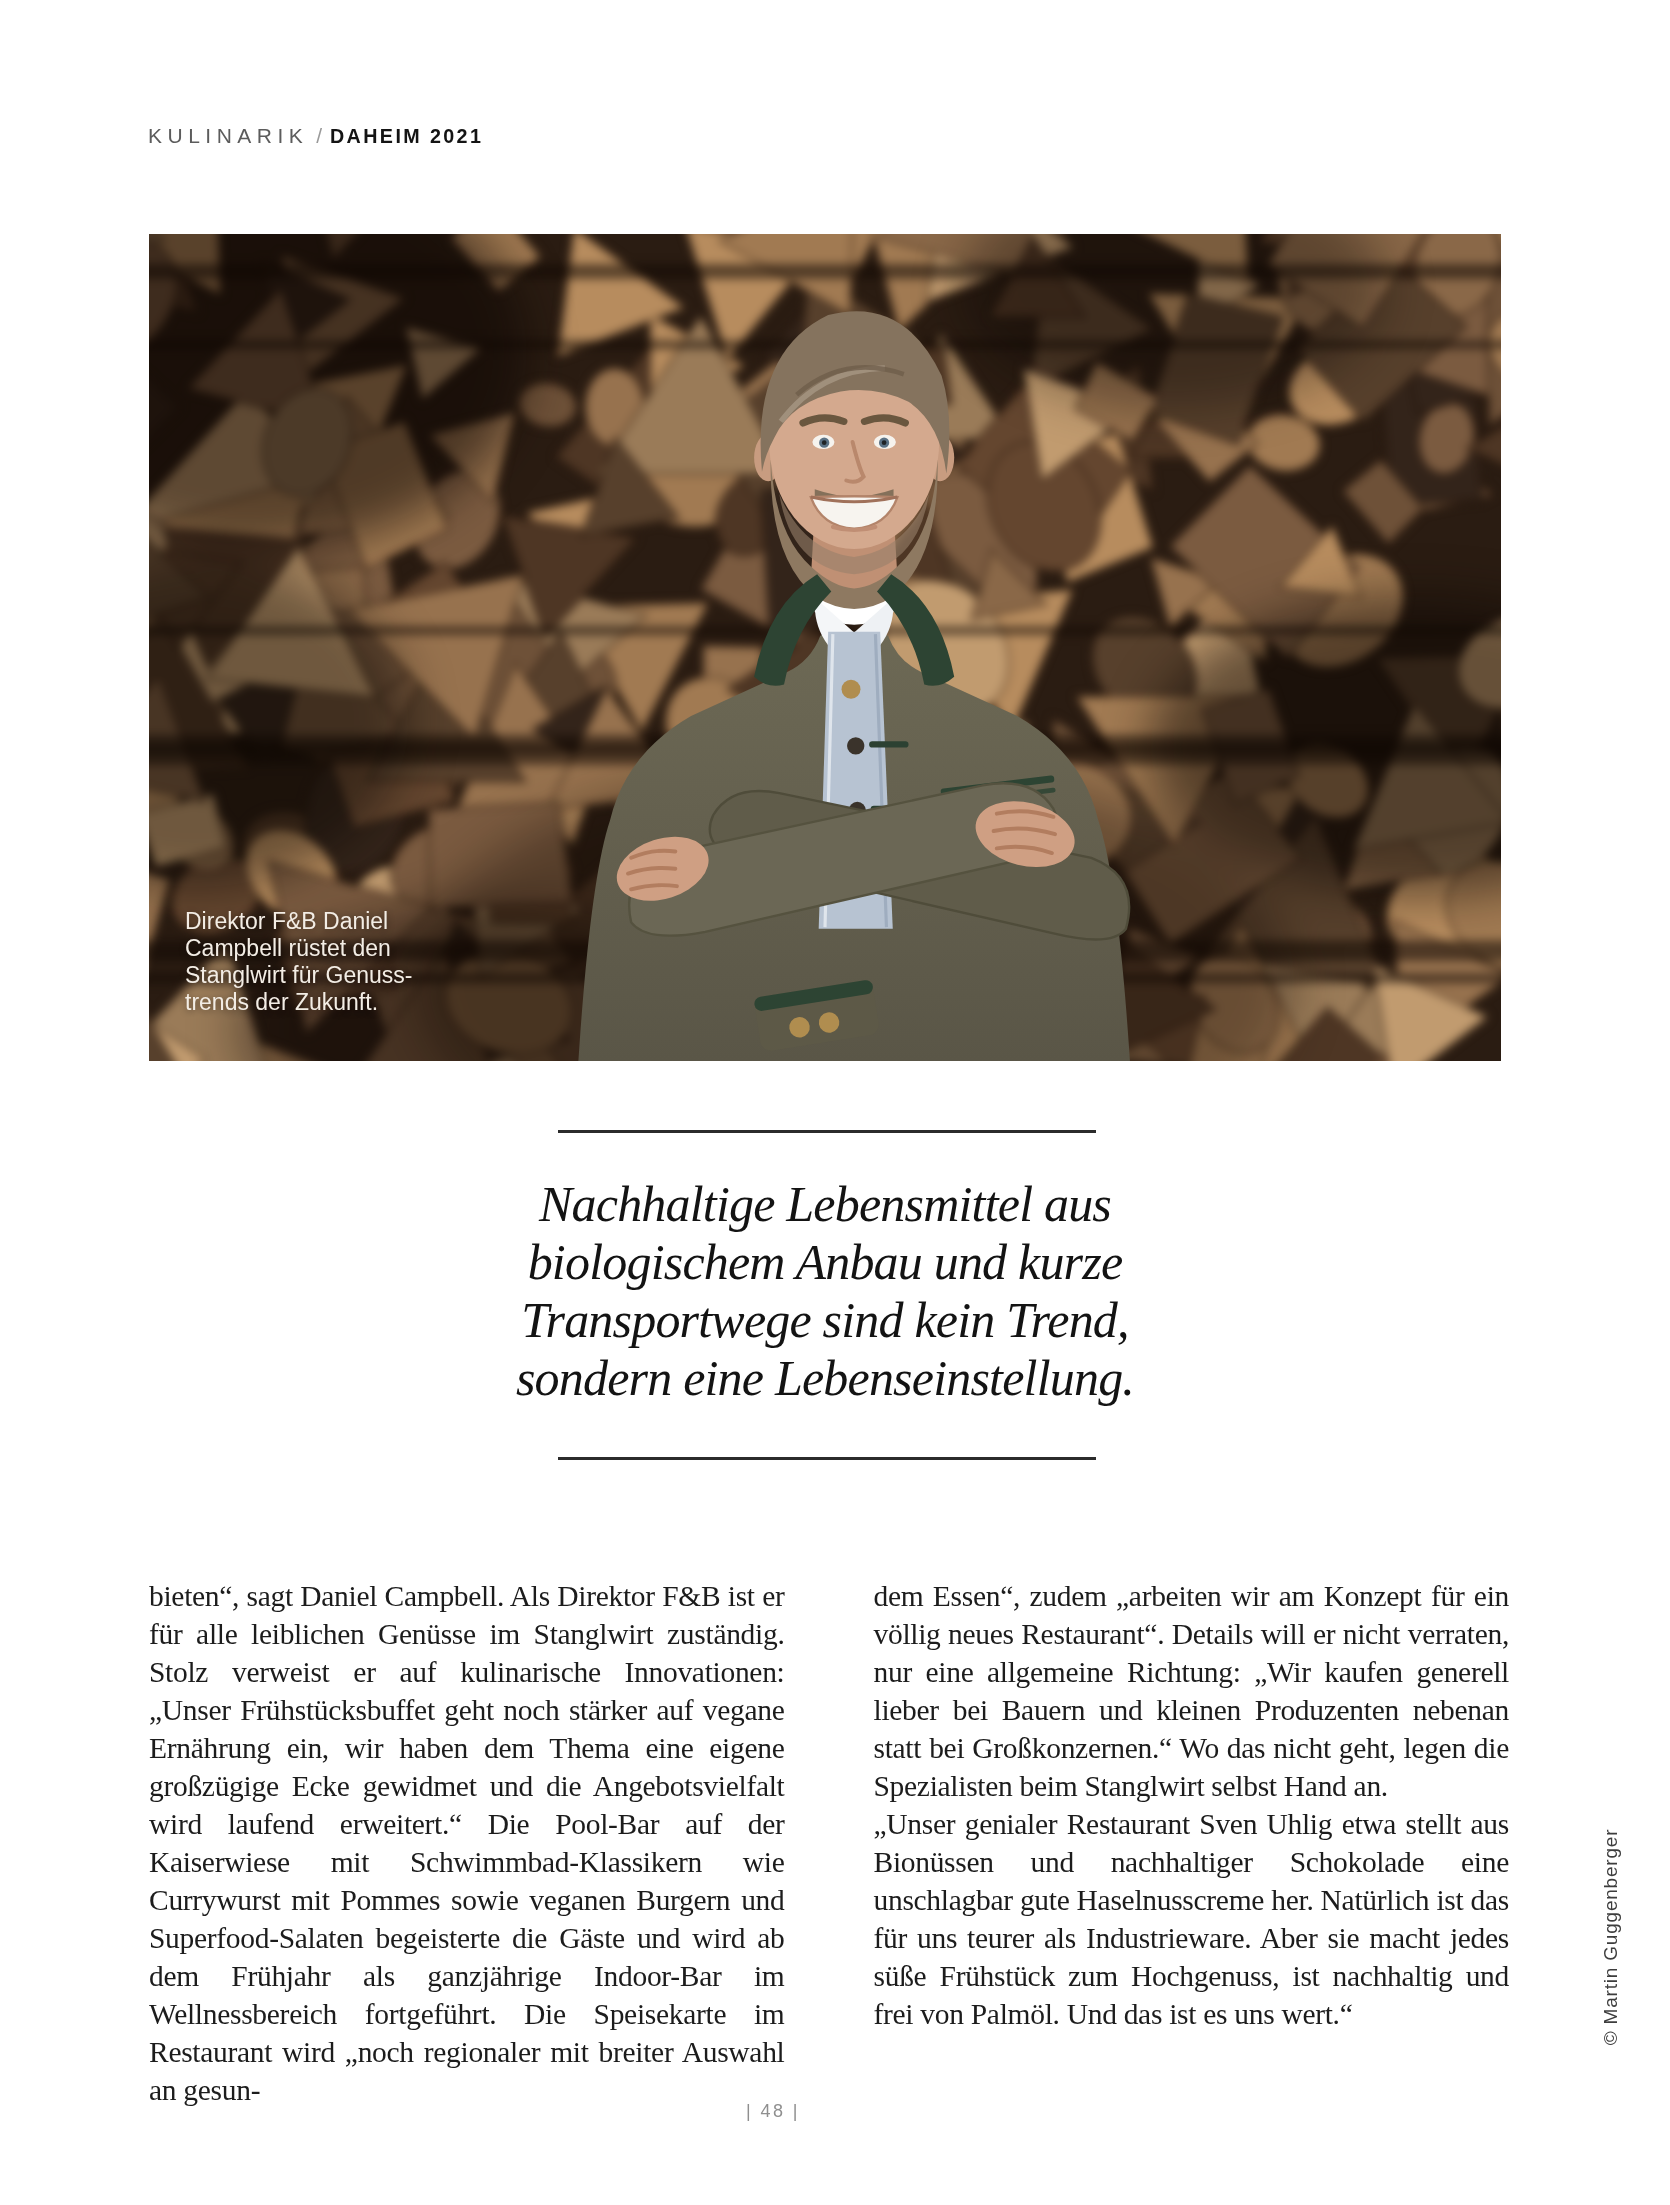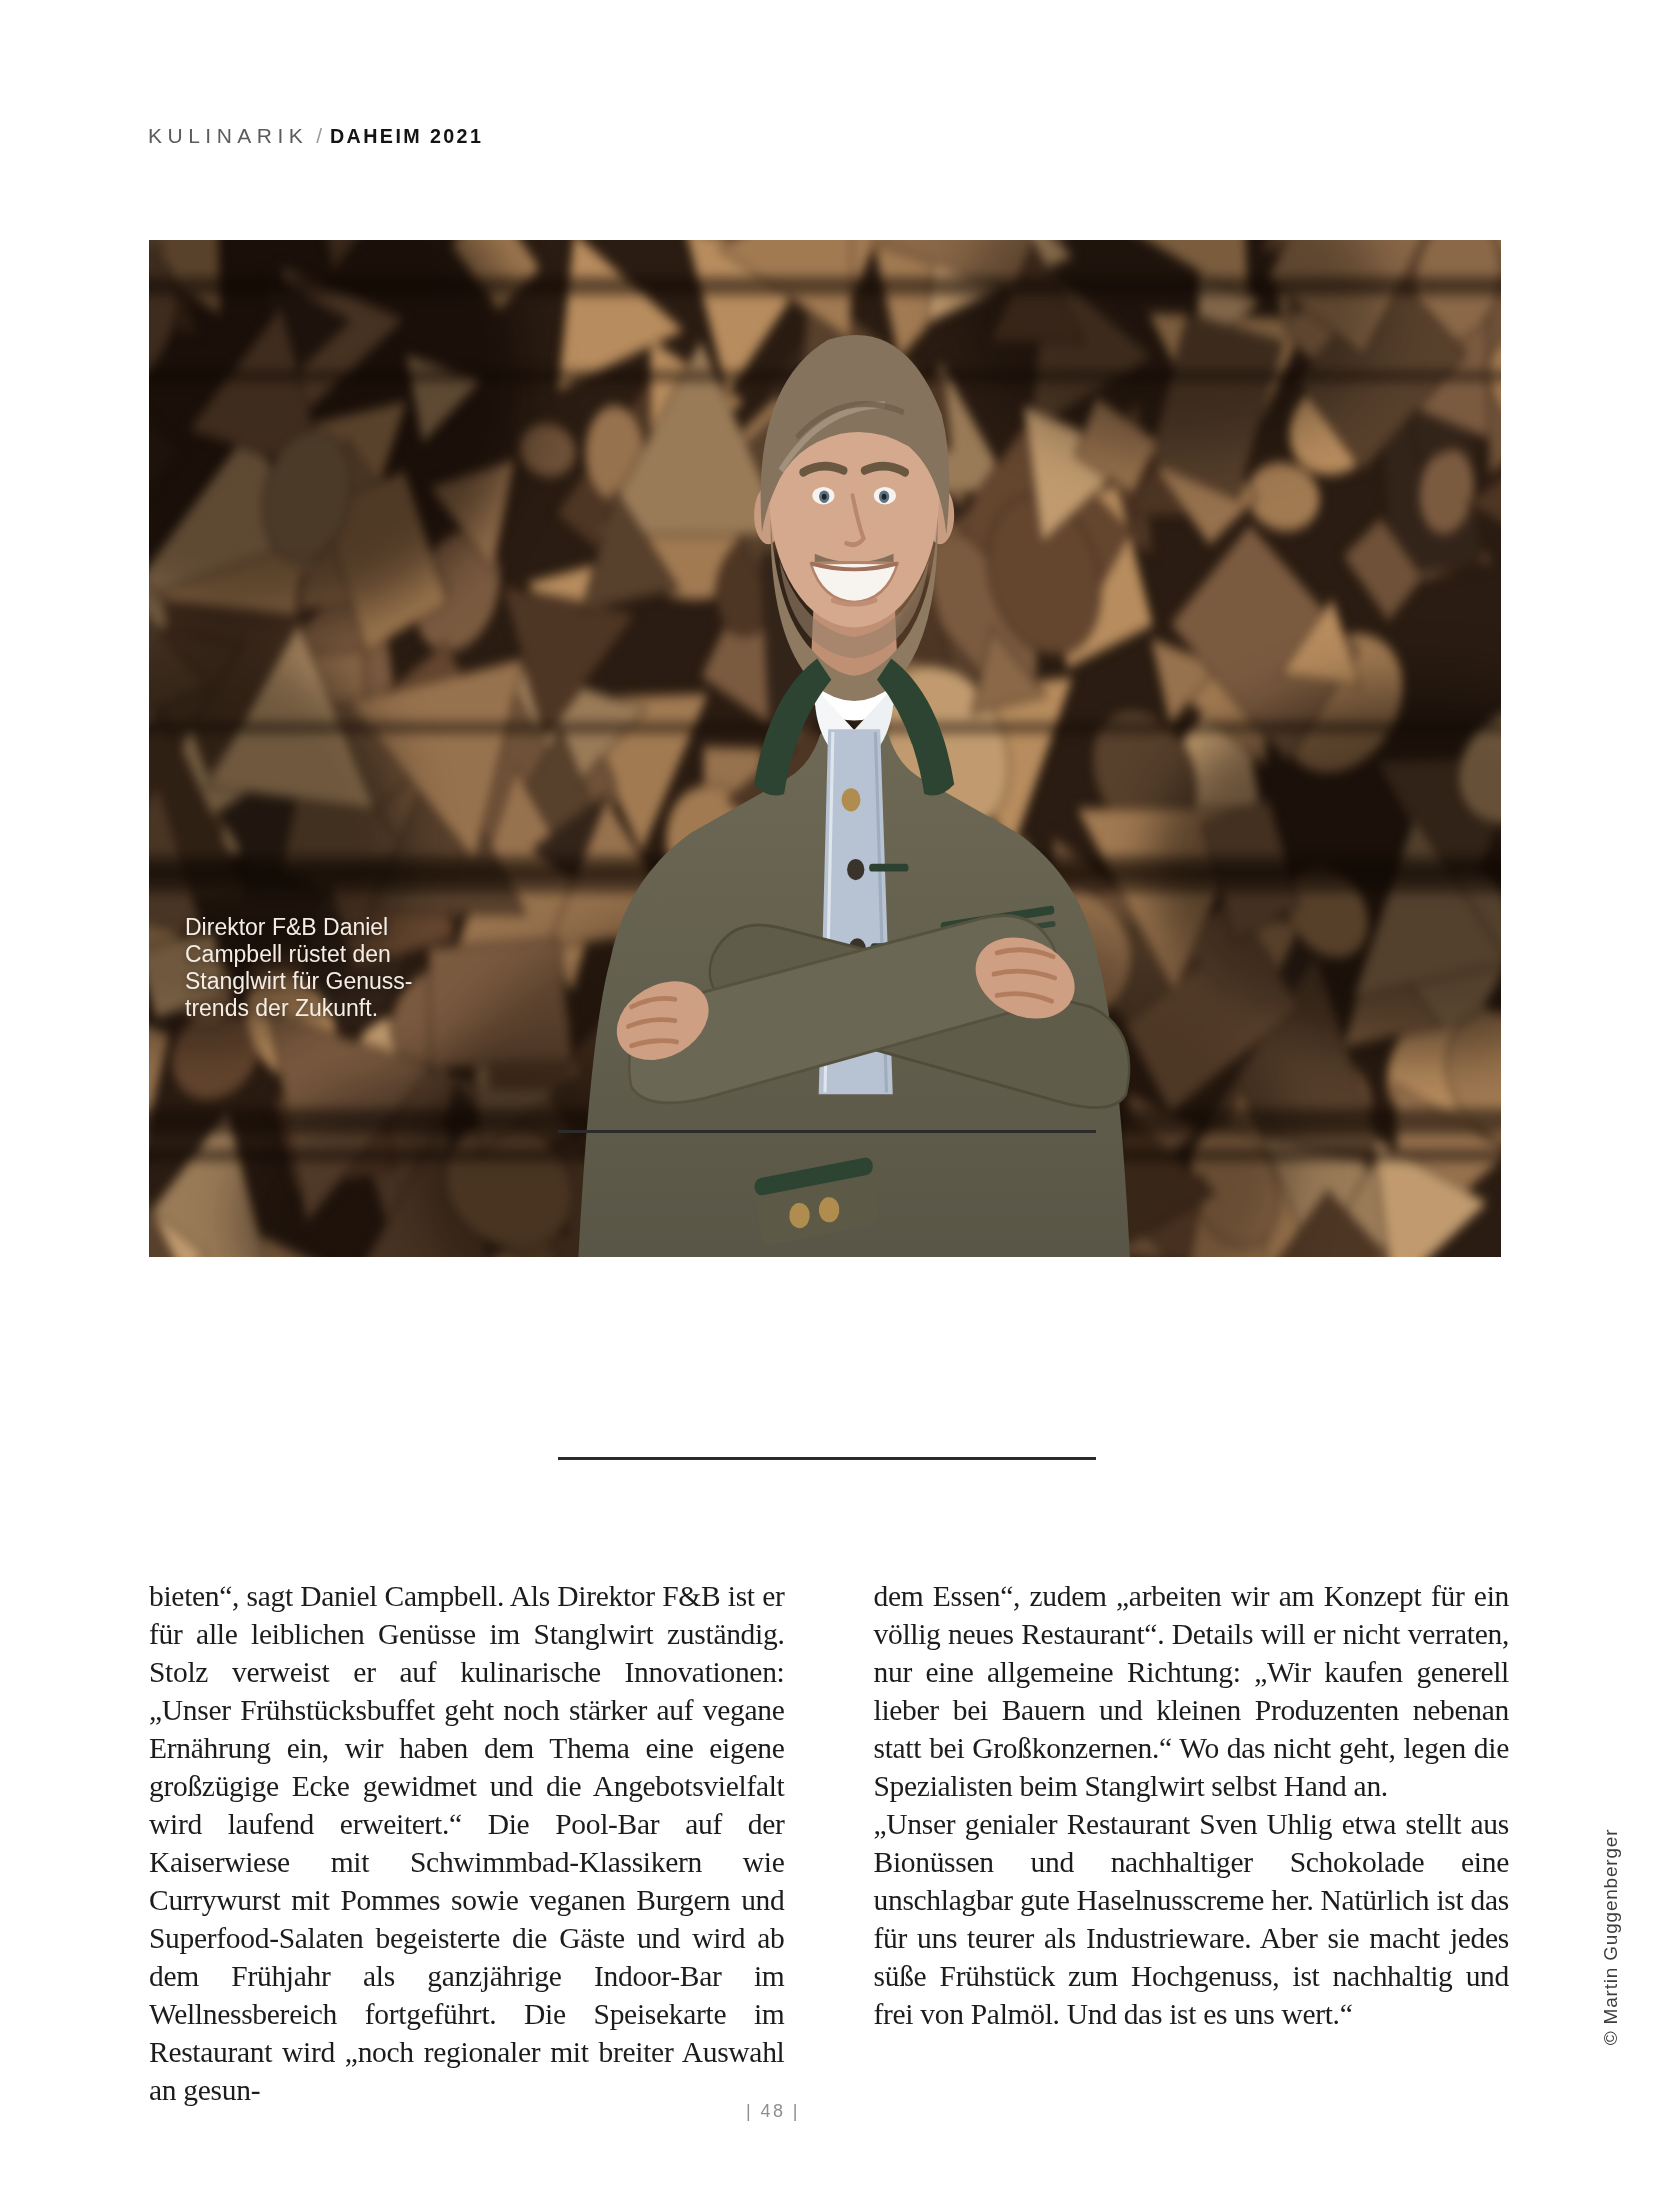--- a/index.html
+++ b/index.html
@@ -5,21 +5,21 @@
   html,body{margin:0;padding:0;background:#e9e9e9;}
   .page{position:relative;width:1670px;height:2205px;background:#ffffff;overflow:hidden;
         font-family:"Liberation Serif", serif;color:#1d1d1d;padding-left:38px;}
   
   .header{position:absolute;left:148px;top:124px;font-family:"Liberation Sans",sans-serif;
           font-size:21px;white-space:nowrap;}
   .header .section{color:#5c5c5c;letter-spacing:5.5px;font-weight:400;}
   .header .sep{color:#9a9a9a;margin:0 7.9px;font-weight:300;}
   .header .issue{color:#141414;font-weight:700;letter-spacing:2.4px;font-size:19.7px;}
   
-  .photo{position:absolute;left:149px;top:240px;width:1352px;height:1017px;overflow:hidden;background:#14532d;}
+  .photo{position:absolute;left:149px;top:234px;width:1352px;height:827px;overflow:hidden;background:#14532d;}
   .photo svg{display:block;width:100%;height:100%;}
   #wood-pieces{filter:blur(6px);}
   #wood-shadows{filter:blur(30px);}
   .caption{position:absolute;left:36px;top:674px;width:284px;
            font-family:"Liberation Sans",sans-serif;font-size:23px;line-height:27px;
            color:#f3ede5;white-space:pre-line;text-shadow:0 1.6px 7.9px rgba(20,10,5,.45);}
   
   .rule{position:absolute;left:558px;width:538px;height:3.2px;background:#2b2b2b;}
   .rule.top{top:1130px;}
   .rule.bottom{top:1457px;}
@@ -411,20 +411,24 @@
         </g>
       </g>
     </svg>
     <div class="caption preline">Direktor F&amp;B Daniel
 Campbell rüstet den
 Stanglwirt für Genuss-
 trends der Zukunft.</div>
   </div>
 
   <div class="rule top"></div>
+  <div class="quote">Nachhaltige Lebensmittel aus
+biologischem Anbau und kurze
+Transportwege sind kein Trend,
+sondern eine Lebenseinstellung.</div>
   <div class="rule bottom"></div>
 
   <div class="columns">
     <div class="col">
       <p>bieten“, sagt Daniel Campbell. Als Direktor F&amp;B ist er für alle leiblichen Genüsse im Stanglwirt zuständig. Stolz verweist er auf kulinarische Innovationen: „Unser Frühstücksbuffet geht noch stärker auf vegane Ernährung ein, wir haben dem Thema eine eigene großzügige Ecke gewidmet und die Angebotsvielfalt wird laufend erweitert.“ Die Pool-Bar auf der Kaiserwiese mit Schwimmbad-Klassikern wie Currywurst mit Pommes sowie veganen Burgern und Superfood-Salaten begeisterte die Gäste und wird ab dem Frühjahr als ganzjährige Indoor-Bar im Wellnessbereich fortgeführt. Die Speisekarte im Restaurant wird „noch regionaler mit breiter Auswahl an gesun-</p>
     </div>
     <div class="col">
       <p>dem Essen“, zudem „arbeiten wir am Konzept für ein völlig neues Restaurant“. Details will er nicht verraten, nur eine allgemeine Richtung: „Wir kaufen generell lieber bei Bauern und kleinen Produzenten nebenan statt bei Großkonzernen.“ Wo das nicht geht, legen die Spezialisten beim Stanglwirt selbst Hand an.</p>
       <p>„Unser genialer Restaurant Sven Uhlig etwa stellt aus Bionüssen und nachhaltiger Schokolade eine unschlagbar gute Haselnusscreme her. Natürlich ist das für uns teurer als Industrieware. Aber sie macht jedes süße Frühstück zum Hochgenuss, ist nachhaltig und frei von Palmöl. Und das ist es uns wert.“</p>
     </div>

